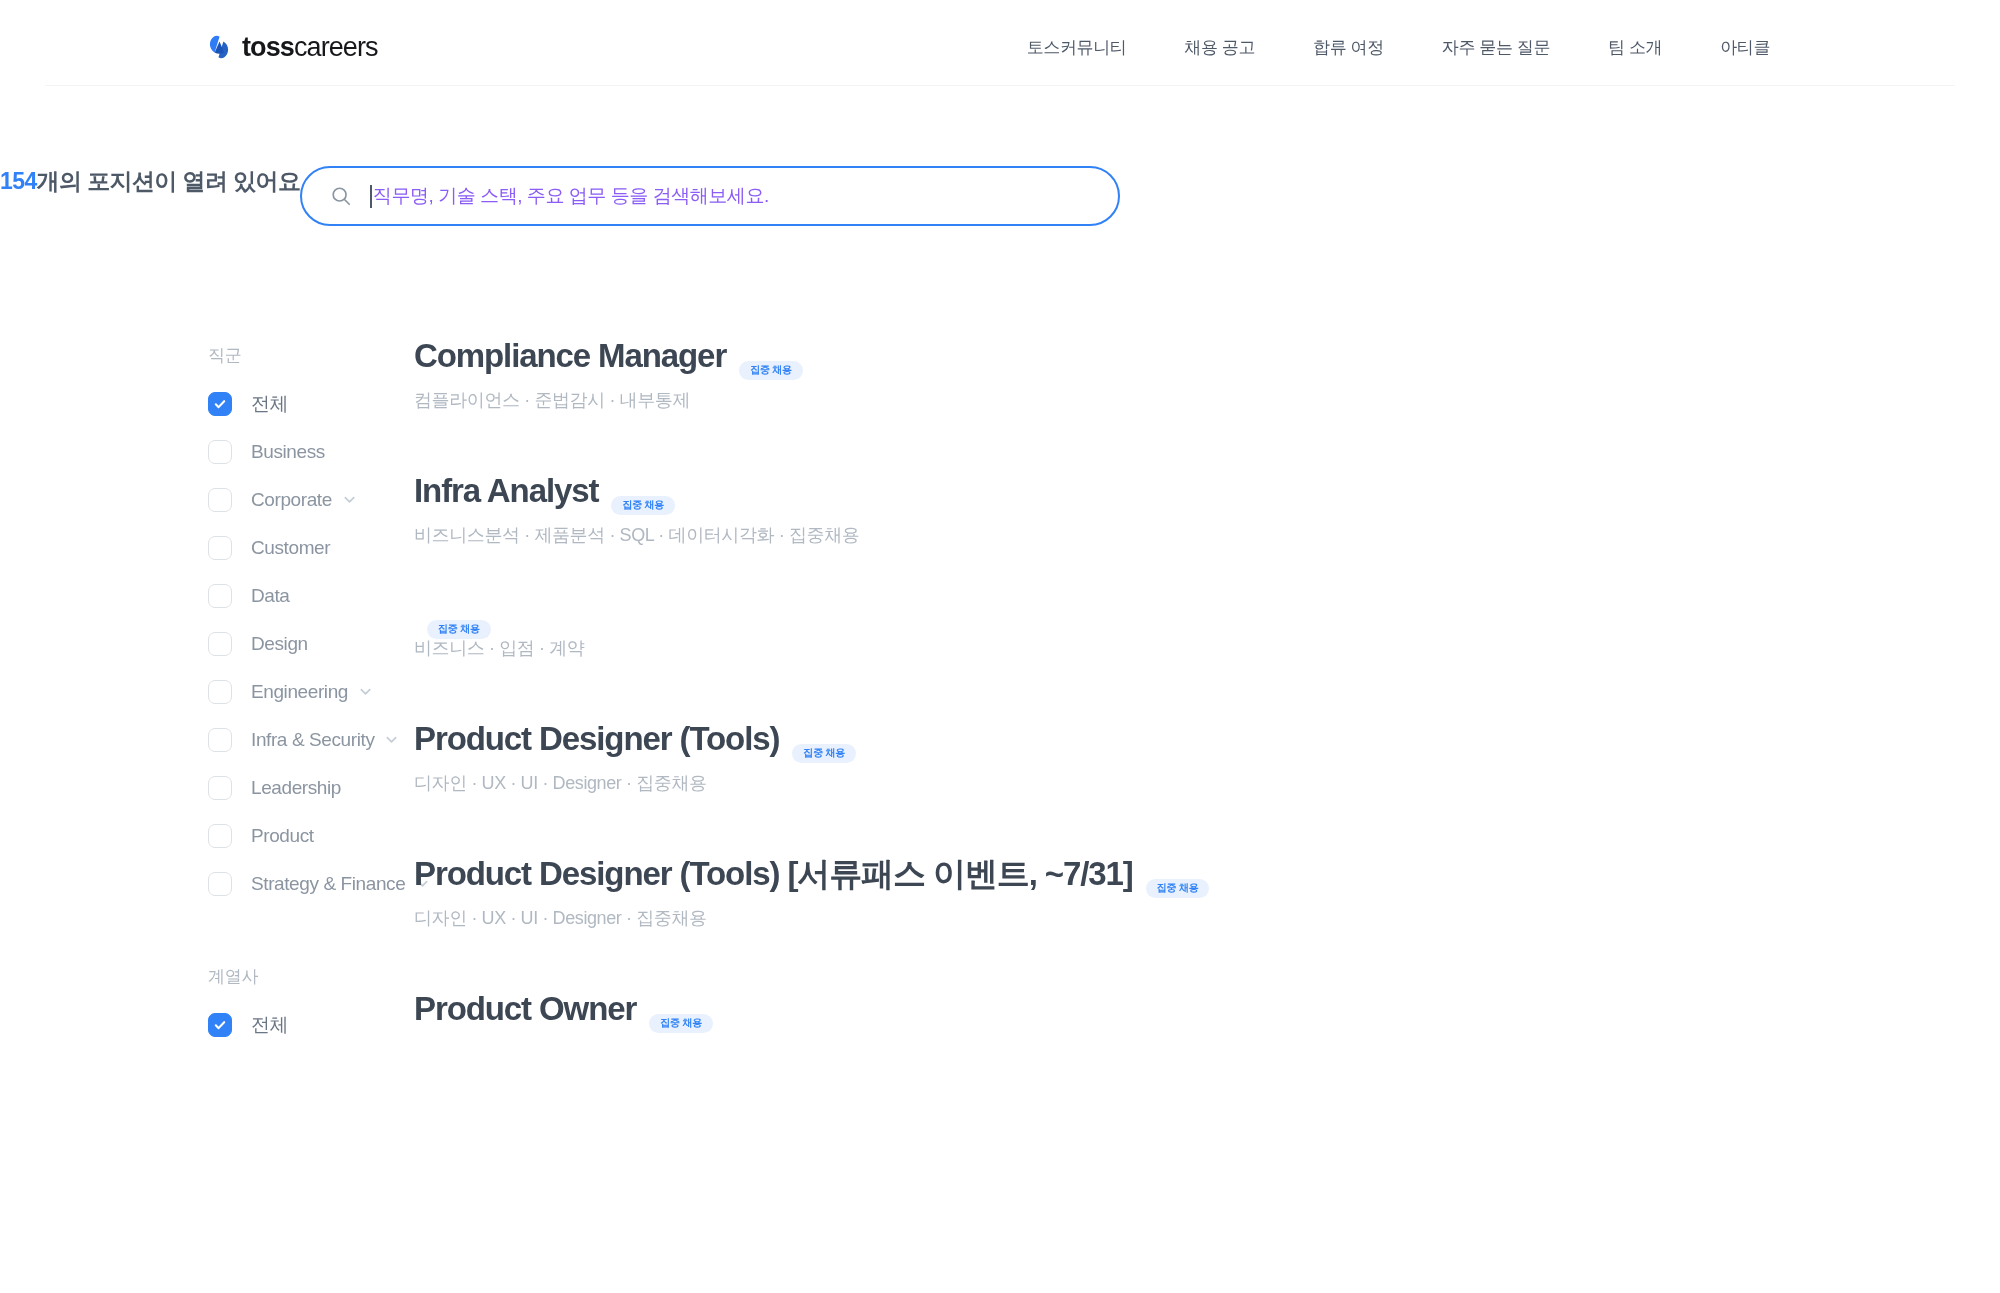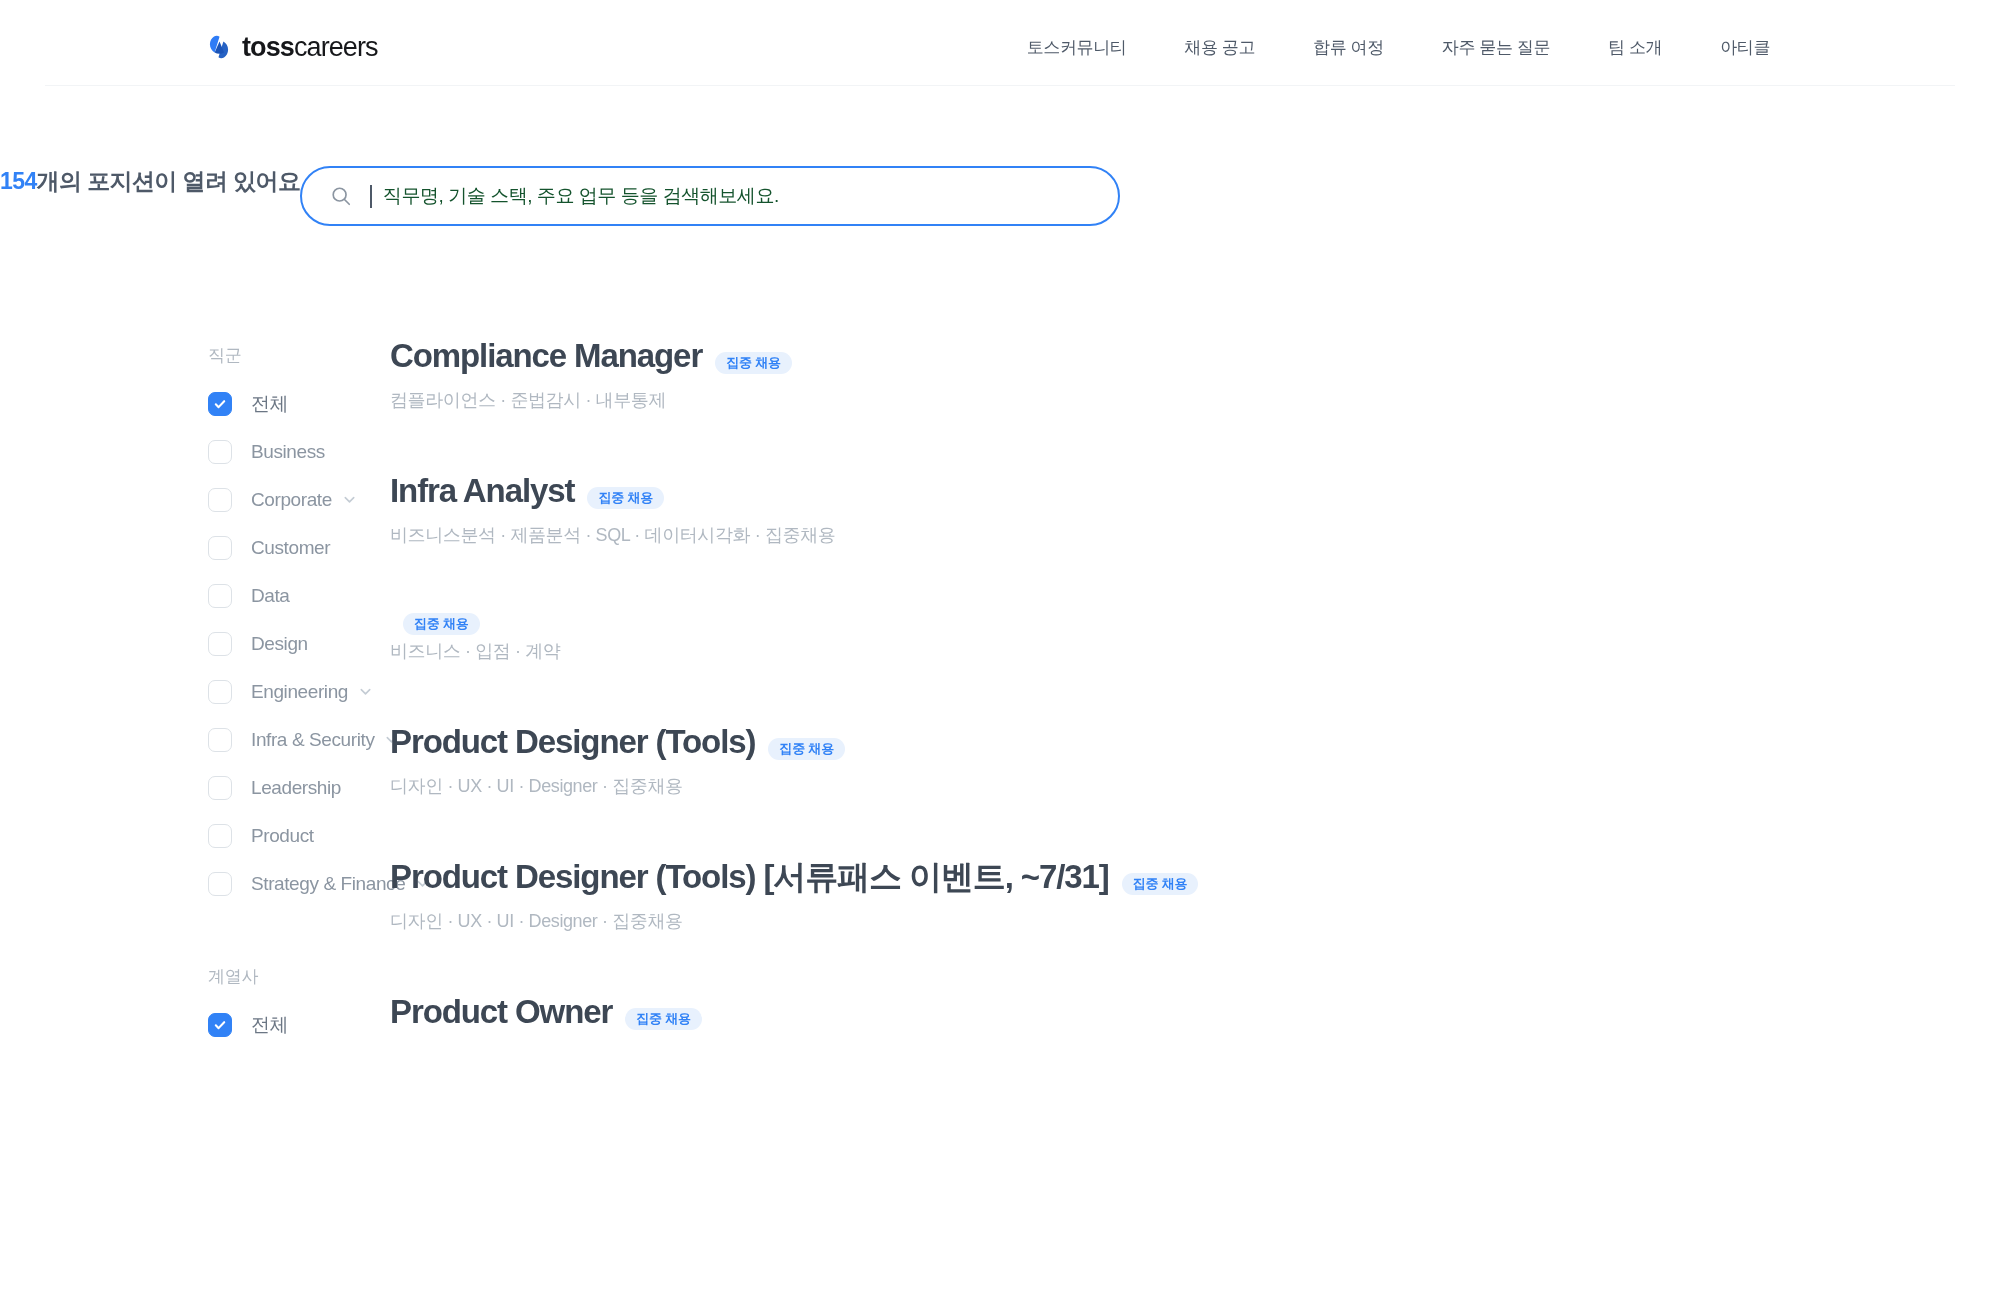--- a/index.html
+++ b/index.html
@@ -118,30 +118,31 @@
     margin-left: 18px;
   }
   .caret {
     width: 1.5px;
     height: 23px;
     background: #4e5968;
     flex: none;
   }
   .search-placeholder {
     font-size: 19px;
-    color: #14532d;
+    color: #8b5cf6;
     letter-spacing: -0.45px;
     white-space: nowrap;
-    margin-left: 11px;
+    margin-left: 1px;
   }
 
   
   .content {
     display: flex;
     padding-top: 110px;
+    gap: 24px;
   }
 
   
   .sidebar {
     width: 340px;
     flex: none;
     padding-left: 208px;
     padding-top: 8px;
   }
   .filter-group + .filter-group { margin-top: 68px; }
@@ -218,30 +219,30 @@
     font-weight: 700;
     letter-spacing: -1.1px;
     color: #3d4754;
     line-height: 1.24;
     white-space: nowrap;
   }
   .job-badge {
     margin-left: 13px;
     background: #e8f1fd;
     color: #3182f6;
-    font-size: 13px;
+    font-size: 10px;
     font-weight: 700;
     letter-spacing: -0.2px;
     padding: 4px 11px 5px;
     border-radius: 11px;
     white-space: nowrap;
     line-height: 1;
     flex: none;
     position: relative;
-    top: 7px;
+    top: 14px;
   }
   .job-tags {
     margin-top: 11px;
     font-size: 18px;
     color: #b0b8c1;
     letter-spacing: -0.4px;
     white-space: nowrap;
   }
 </style>
 </head>

